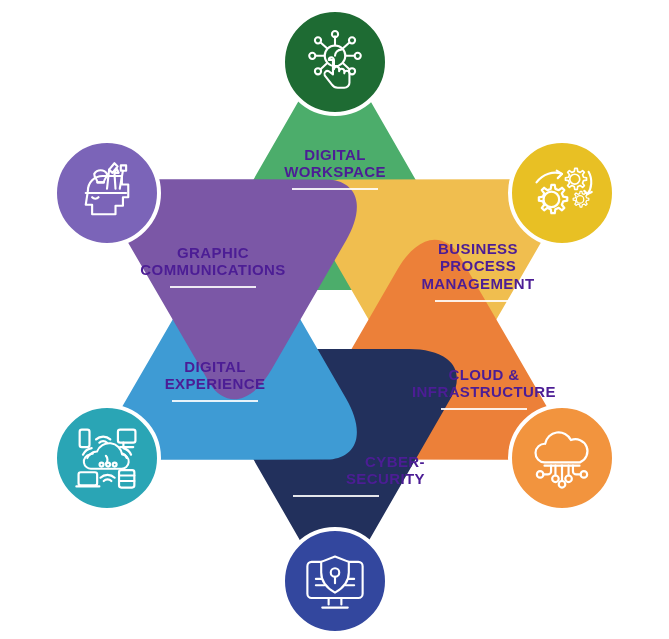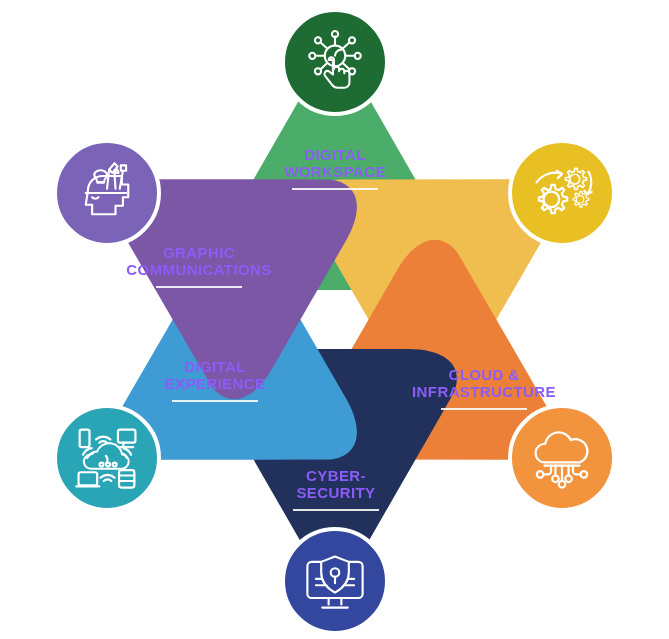--- a/index.html
+++ b/index.html
@@ -22,21 +22,21 @@
   .wheel {
     position: absolute;
     left: 0;
     top: 0;
     width: 669px;
     height: 639px;
   }
   .label {
     position: absolute;
     text-align: center;
-    color: #8b5cf6;
+    color: #4c1d95;
     font-weight: bold;
     letter-spacing: 0.4px;
     line-height: 1.18;
     text-transform: uppercase;
     white-space: pre-line;
     font-size: 15px;
   }
   .label .rule {
     display: block;
     width: 86px;
@@ -96,40 +96,46 @@
       <use href="#tri" fill="#7B57A6" transform="rotate(300 334.5 319.5)"></use>
     </g>
   </svg>
 
   <div class="label" style="left:239px; top:128px; width:192px;">
     <span>DIGITAL
 WORKSPACE</span>
     <span class="rule"></span>
   </div>
 
+  <div class="label" style="left:383px; top:222px; width:190px;">
+    <span>BUSINESS
+PROCESS
+MANAGEMENT</span>
+    <span class="rule"></span>
+  </div>
 
   <div class="label" style="left:386px; top:348px; width:196px;">
     <span>CLOUD &amp;
 INFRASTRUCTURE</span>
     <span class="rule"></span>
   </div>
 
-  <div class="label" style="left:247px; top:449px; width:178px;">
+  <div class="label" style="left:247px; top:435px; width:178px;text-align:right;">
     <span>CYBER-
 SECURITY</span>
     <span class="rule"></span>
   </div>
 
   <div class="label" style="left:120px; top:340px; width:190px;">
     <span>DIGITAL
 EXPERIENCE</span>
     <span class="rule"></span>
   </div>
 
-  <div class="label" style="left:97px; top:226px; width:204px;">
+  <div class="label" style="left:111px; top:226px; width:204px;">
     <span>GRAPHIC
 COMMUNICATIONS</span>
     <span class="rule"></span>
   </div>
 
   <div class="icon-circle" style="left:281px; top:8px; width:108px; height:108px; background:#1E6B33;">
     <svg width="66" height="66" viewBox="0 0 64 64" fill="none" stroke="#ffffff" stroke-width="2" stroke-linecap="round" stroke-linejoin="round">
       <circle cx="32" cy="26" r="10"></circle>
       <path d="M32 16 V7"></path>
         <circle cx="32" cy="5" r="3"></circle>

